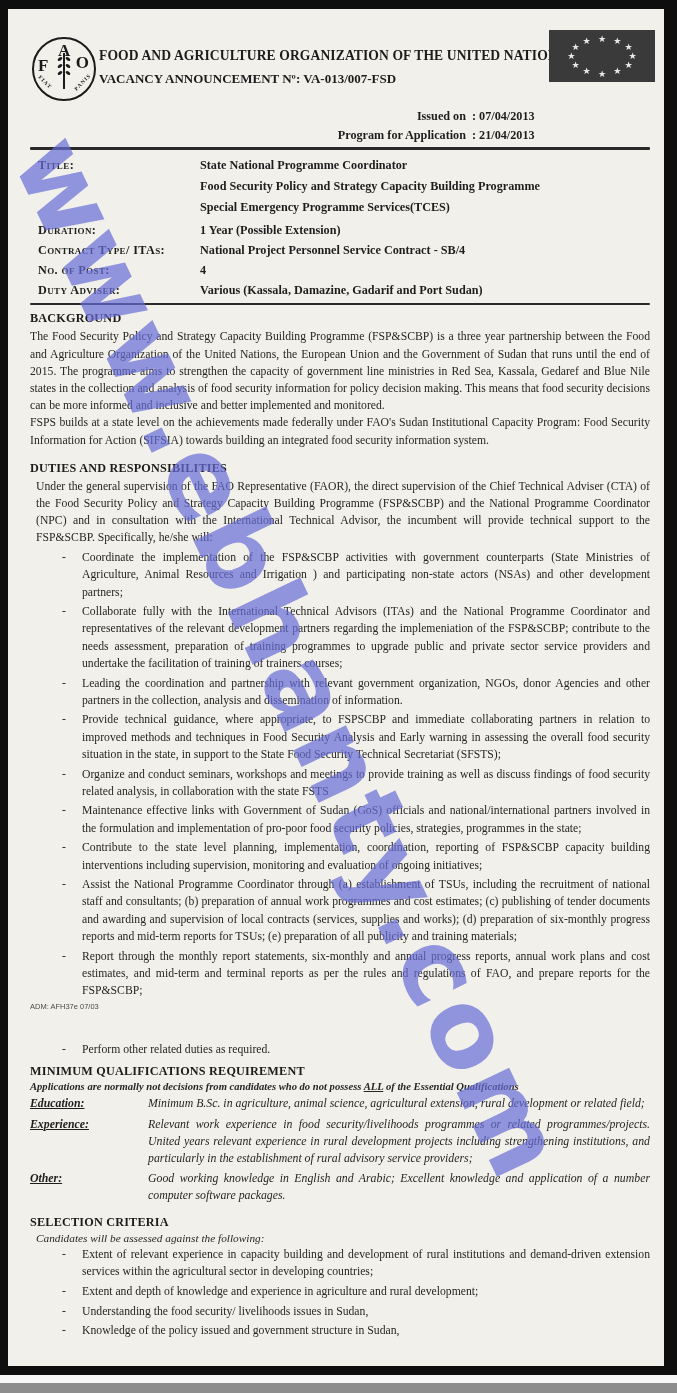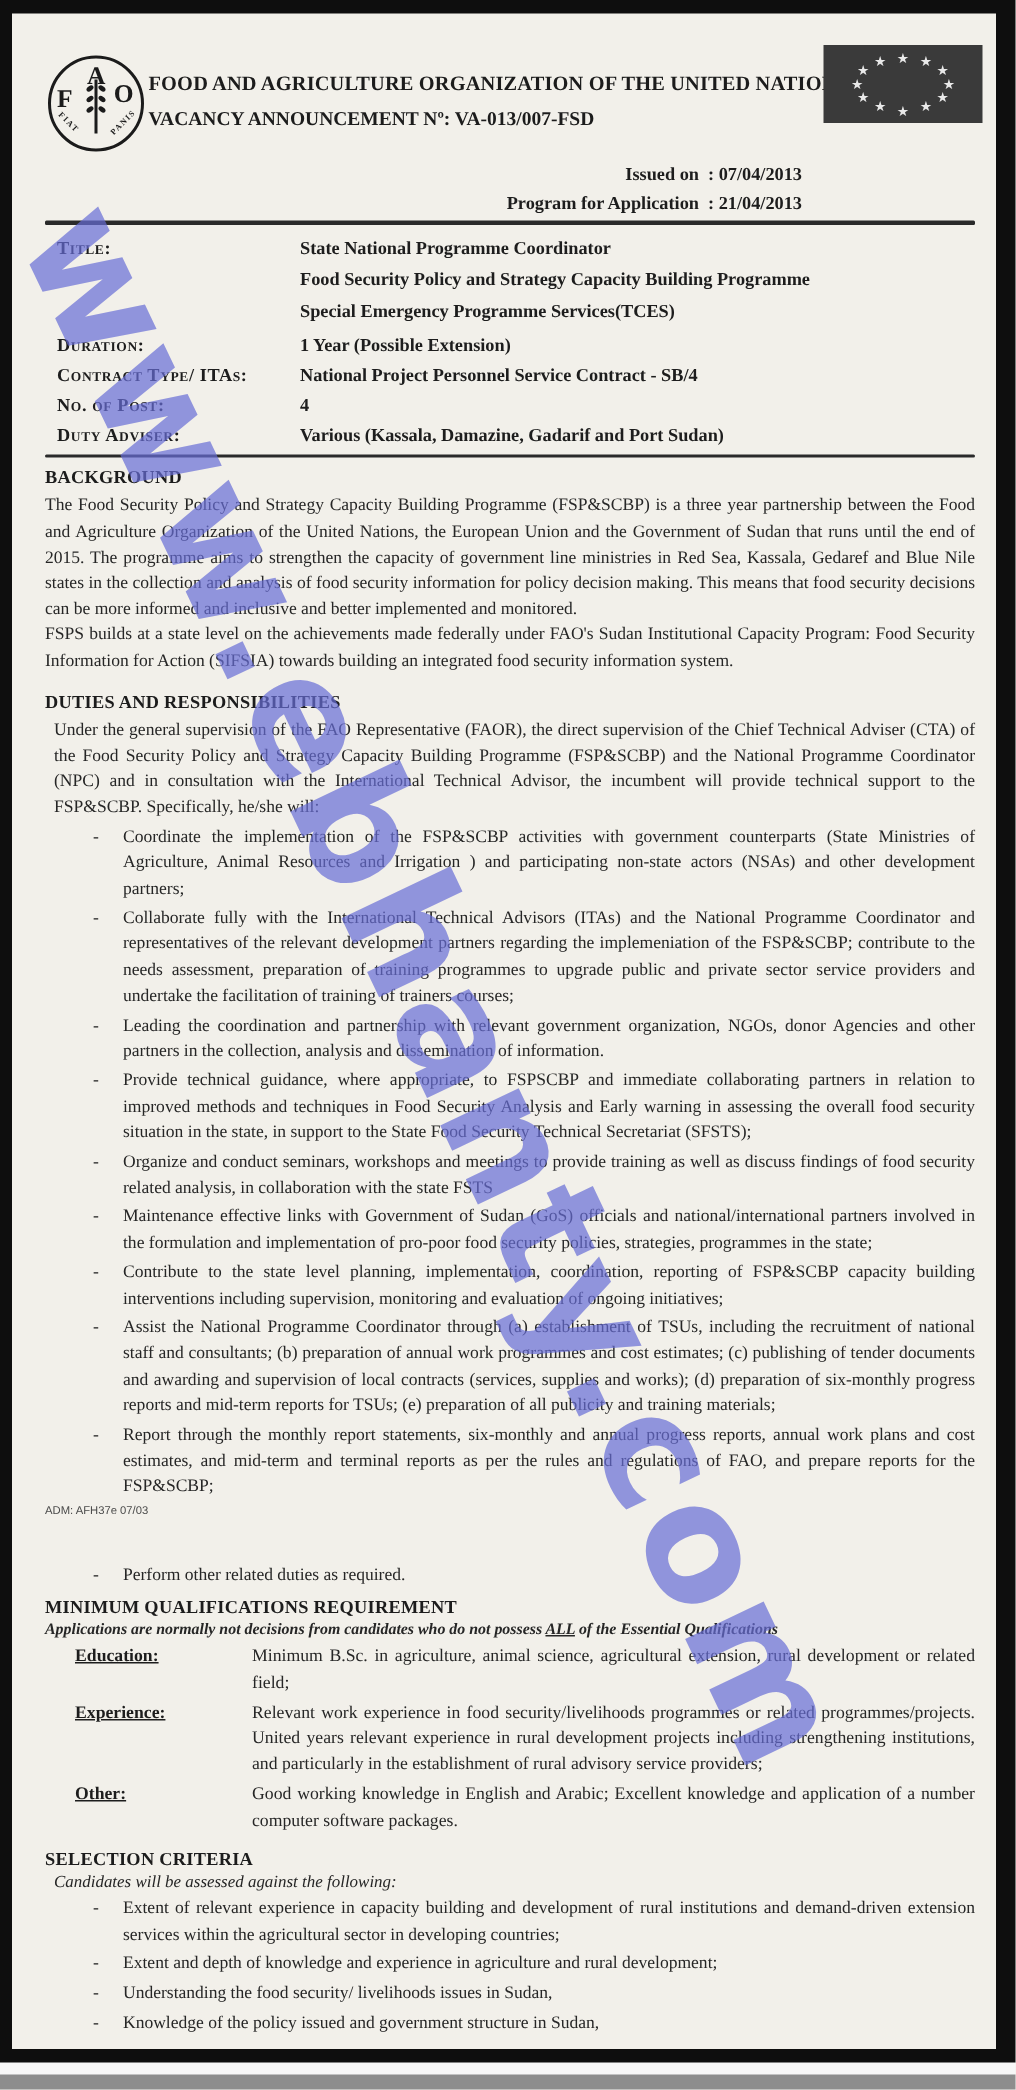--- a/index.html
+++ b/index.html
@@ -53,21 +53,21 @@
   .body-par{font-size:11.7px;line-height:17.2px;text-align:justify;margin:0;color:#262626;}
   .intro{padding-left:6px;}
   .bullet{display:flex;font-size:11.7px;line-height:17.2px;margin:2.5px 0;padding-left:32px;color:#262626;}
   .bullet::before{content:"-";flex:none;width:20px;}
   .bullet .btxt{text-align:justify;flex:1;}
   .form-ref{font-size:7.5px;color:#4a4a4a;margin:2px 0 0 0;font-family:"Liberation Sans",sans-serif;}
   .gap{height:28px;}
 
   .qual-note{font-size:10.6px;font-style:italic;font-weight:bold;margin:1px 0 3px;color:#262626;}
   .qual-note u{text-decoration:underline;}
-  .qrow{display:grid;grid-template-columns:118px 1fr;font-size:11.8px;line-height:17.2px;margin:2px 0 3px 20px;}
+  .qrow{display:grid;grid-template-columns:118px 1fr;font-size:11.8px;line-height:17.2px;margin:2px 0 3px 0;font-style:italic;}
   .qlabel{font-weight:bold;text-decoration:underline;color:#1d1d1d;}
   .qtext{text-align:justify;color:#262626;}
 
   .sel-note{font-size:11.3px;font-style:italic;margin:1px 0 2px 6px;color:#262626;}
 </style>
 </head>
 <body>
 
 <div class="scan-frame">
   <div class="page">

